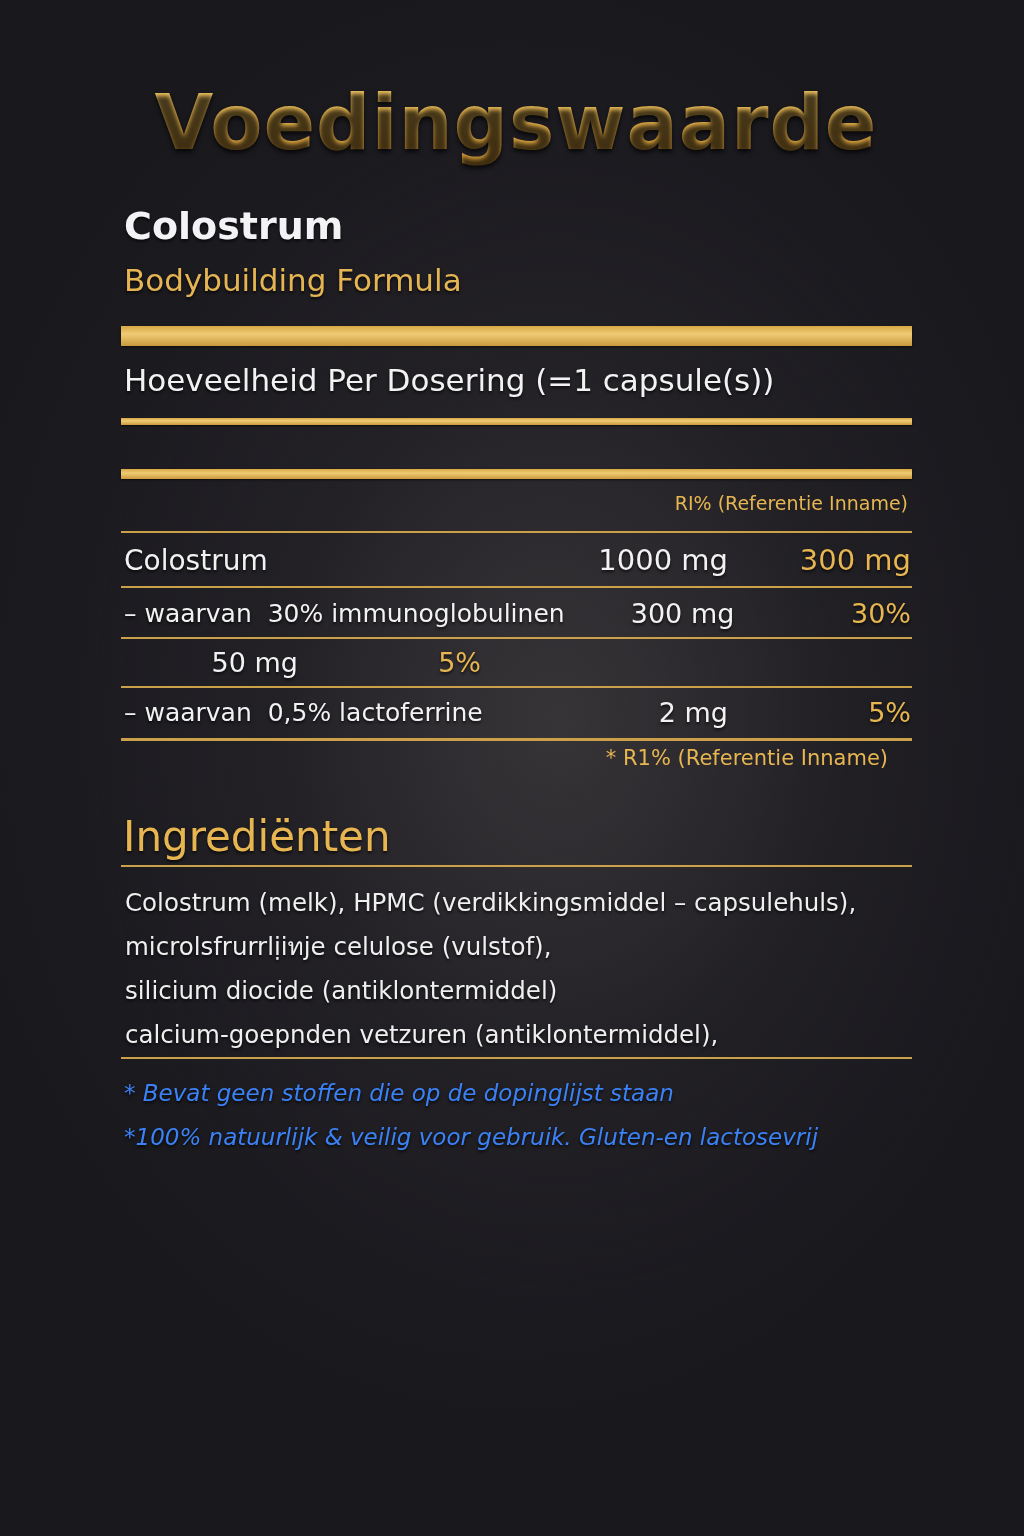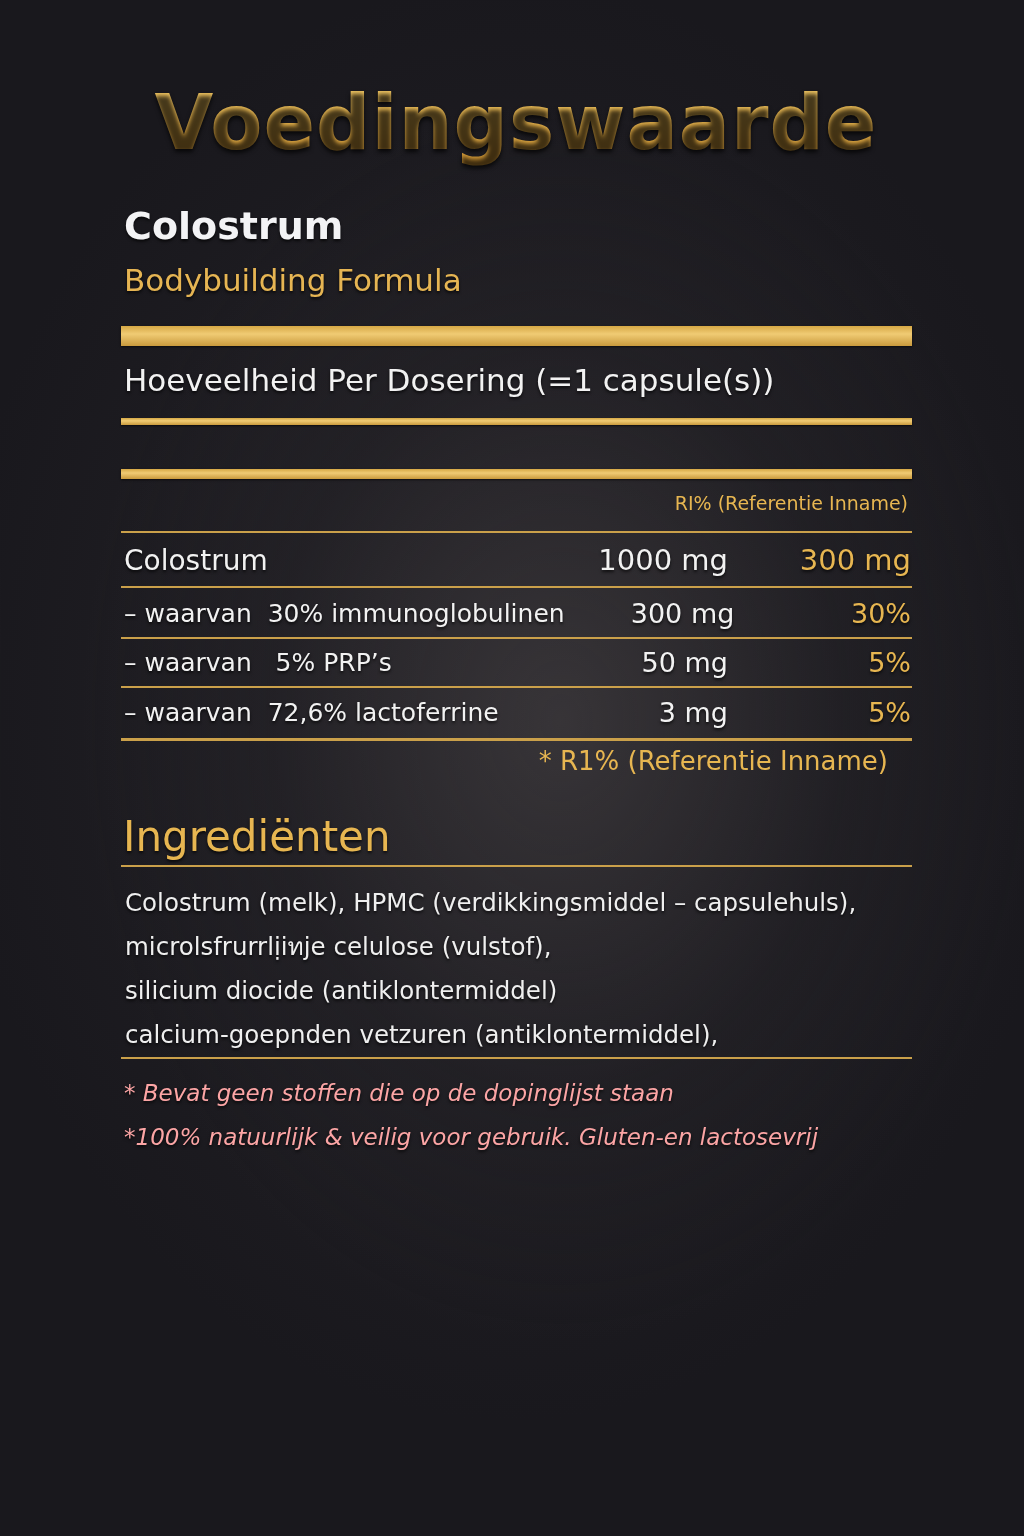--- a/index.html
+++ b/index.html
@@ -54,36 +54,36 @@
       display: flex; align-items: center;
       text-shadow: 0 2px 3px rgba(0,0,0,0.7);
     }
     .row .label { flex: 1; font-size: 25px; color: #f2f2f2; white-space: pre; }
     .row .amount { width: 180px; text-align: right; font-size: 27px; color: #f2f2f2; padding-right: 6px; }
     .row .ri { width: 175px; text-align: right; font-size: 27px; color: #e7b651; }
     .row.main .label { font-size: 28px; }
     .row.main .amount, .row.main .ri { font-size: 29px; }
     .footnote {
       position: absolute; right: 138px; top: 742px;
-      font-size: 26px; color: #e7b651;
+      font-size: 21px; color: #e7b651;
     }
     .ingr-title {
       position: absolute; left: 119px; top: 808px;
       font-size: 42px; color: #e7b651;
       text-shadow: 0 2px 3px rgba(0,0,0,0.7);
     }
     .ingr-text {
       position: absolute; left: 120px; top: 876px; width: 800px;
       font-size: 24.5px; line-height: 43px; color: #efefef;
       text-shadow: 0 2px 3px rgba(0,0,0,0.7);
     }
     .ingr-text div { white-space: nowrap; }
     .note {
       position: absolute; left: 120px; font-size: 23px; font-style: italic;
-      color: #fca5a5; text-shadow: 0 2px 3px rgba(0,0,0,0.7);
+      color: #3b82f6; text-shadow: 0 2px 3px rgba(0,0,0,0.7);
     }
     .brand {
       position: absolute; left: 0; width: 1024px; top: 1180px; text-align: center;
       font-size: 31px; font-weight: bold; letter-spacing: 2px; color: #e6b24e;
       text-shadow: 0 2px 4px rgba(0,0,0,0.8);
     }
   </style>
 </head>
 <body>
 
@@ -108,29 +108,28 @@
   <div class="bar thin" style="top:582px"></div>
 
   <div class="row" style="top:585px">
     <span class="label">– waarvan  30% immunoglobulinen</span>
     <span class="amount">300 mg</span>
     <span class="ri">30%</span>
   </div>
   <div class="bar thin" style="top:633px"></div>
 
   <div class="row" style="top:634px">
-    <span class="label">– waarvan   5% PRP’s</span>
     <span class="amount">50 mg</span>
     <span class="ri">5%</span>
   </div>
   <div class="bar thin" style="top:682px"></div>
 
   <div class="row" style="top:684px">
-    <span class="label">– waarvan  72,6% lactoferrine</span>
-    <span class="amount">3 mg</span>
+    <span class="label">– waarvan  0,5% lactoferrine</span>
+    <span class="amount">2 mg</span>
     <span class="ri">5%</span>
   </div>
   <div class="bar thin" style="top:734px; height:3px"></div>
 
   <div class="footnote">* R1% (Referentie Inname)</div>
 
   <div class="ingr-title">Ingrediënten</div>
   <div class="bar thin" style="top:861px"></div>
   <div class="ingr-text">
     <div>Colostrum (melk),  HPMC (verdikkingsmiddel – capsulehuls),</div>

